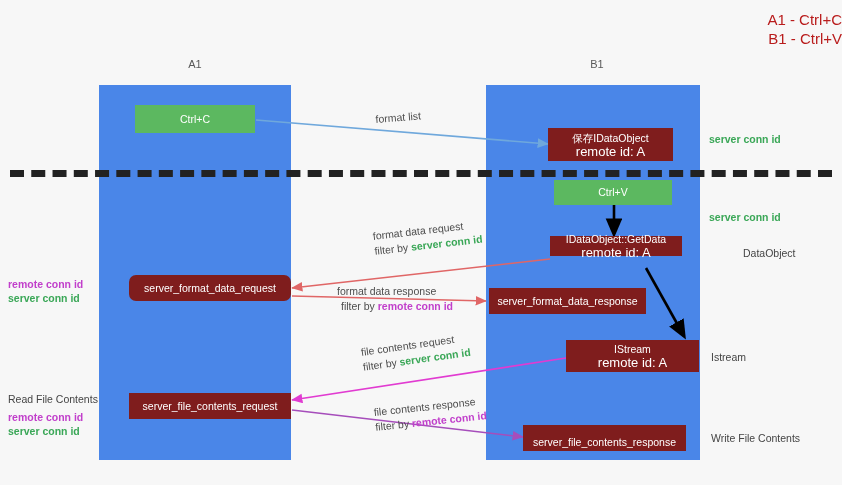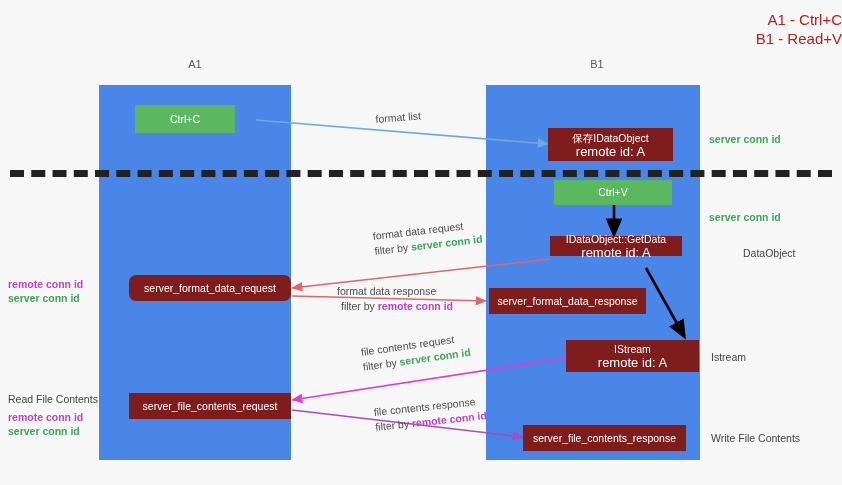--- a/index.html
+++ b/index.html
@@ -79,21 +79,21 @@
 
   svg.arrows{position:absolute;left:0;top:0;width:842px;height:485px;overflow:visible;}
 </style>
 </head>
 <body>
 
 <div class="canvas">
 
   <div class="title">
     <div>A1 - Ctrl+C</div>
-    <div>B1 - Read+V</div>
+    <div>B1 - Ctrl+V</div>
   </div>
 
   <div class="col-head" style="left:115px;top:58px;">
     <span class="c1">A1</span>
     <span class="c2">remote</span>
   </div>
   <div class="col-head" style="left:517px;top:58px;">
     <span class="c1">B1</span>
     <span class="c2">connection</span>
   </div>
@@ -128,21 +128,21 @@
 
     <path d="M292,296 L486,301" stroke="#e06666" stroke-width="1.6" fill="none" marker-end="url(#ah-red)"></path>
 
     <path d="M646,268 L684,336" stroke="#000000" stroke-width="2.6" fill="none" marker-end="url(#ah-black)"></path>
 
     <path d="M566,358 L292,400" stroke="#e13bd1" stroke-width="1.6" fill="none" marker-end="url(#ah-magenta)"></path>
 
     <path d="M292,410 L523,437" stroke="#a64dbb" stroke-width="1.6" fill="none" marker-end="url(#ah-purple)"></path>
   </svg>
 
-  <div class="box green" style="left:135px;top:105px;width:100px;height:28px;align-items:center;">
+  <div class="box green" style="left:135px;top:105px;width:120px;height:28px;align-items:center;">
     <span>Ctrl+C</span>
   </div>
 
   <div class="box orange" style="left:548px;top:128px;width:125px;height:33px;">
     <span>保存IDataObject</span>
     <span class="l2">remote id: A</span>
   </div>
 
   <div class="box green" style="left:554px;top:180px;width:118px;height:25px;align-items:center;">
     <span>Ctrl+V</span>
@@ -163,21 +163,21 @@
 
   <div class="box orange" style="left:566px;top:340px;width:133px;height:32px;">
     <span>IStream</span>
     <span class="l2">remote id: A</span>
   </div>
 
   <div class="box orange" style="left:129px;top:393px;width:162px;height:26px;">
     <span>server_file_contents_request</span>
   </div>
 
-  <div class="box orange" style="left:523px;top:425px;width:163px;height:26px;">
+  <div class="box orange" style="left:523px;top:425px;width:163px;height:26px;justify-content:flex-end;">
     <span>server_file_contents_response</span>
   </div>
 
   <div class="dash-line" style="left:10px;top:170px;width:822px;"></div>
 
   <div class="ann rot" style="left:375px;top:112px;transform:rotate(-4.5deg);">
     <span>format list</span>
   </div>
 
   <div class="ann rot" style="left:372px;top:229px;transform:rotate(-6.5deg);">

